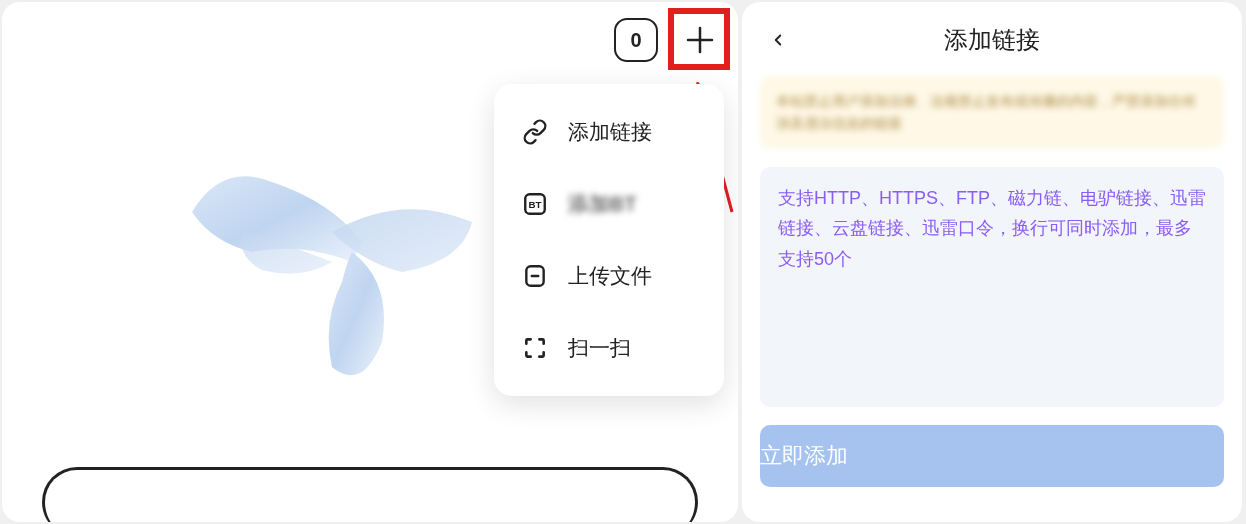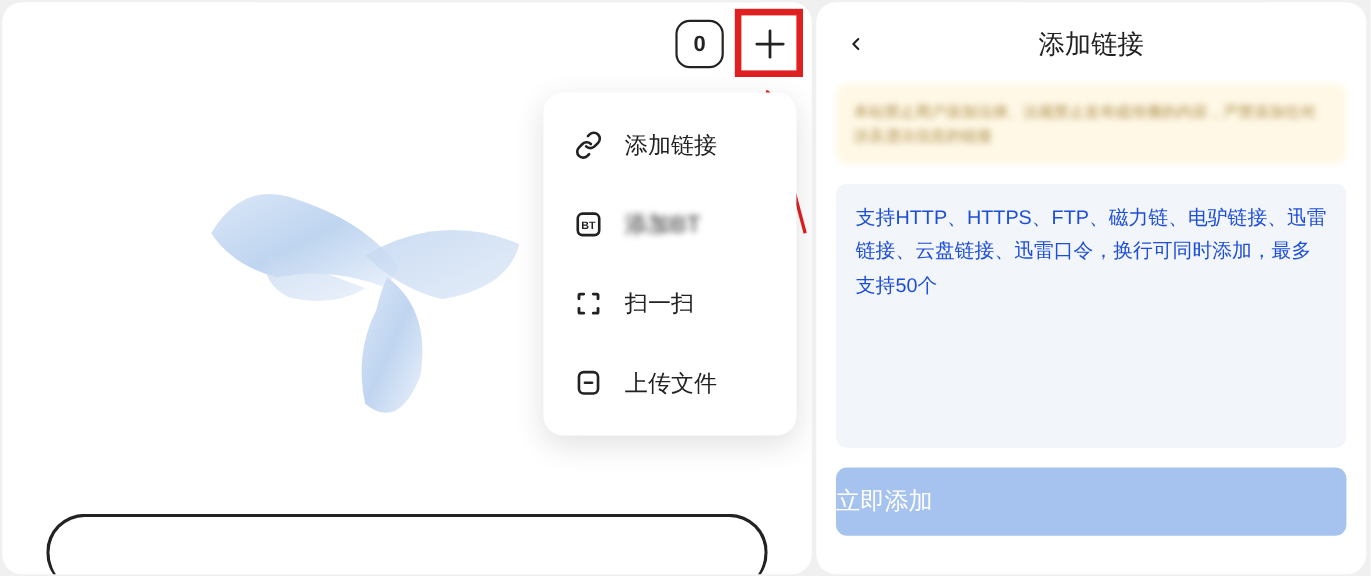--- a/index.html
+++ b/index.html
@@ -157,21 +157,21 @@
       font-size: 14px;
       line-height: 1.6;
     }
     .input-area {
       margin-top: 18px;
       background: #f2f5f9;
       border-radius: 10px;
       height: 240px;
       padding: 16px 18px;
       font-size: 18px;
-      color: #1d4ed8;
+      color: #8b5cf6;
       line-height: 1.7;
     }
     .add-btn {
       margin-top: 18px;
       background: #a6c3f0;
       border-radius: 10px;
       height: 62px;
       display: flex;
       align-items: center;
       justify-content: flex-start;
@@ -244,38 +244,38 @@
       <span class="ico">
         <svg width="26" height="26" viewBox="0 0 24 24" fill="none" stroke="#222" stroke-width="2.2">
           <rect x="3" y="3" width="18" height="18" rx="4"></rect>
           <text x="12" y="16" font-size="9" text-anchor="middle" fill="#222" font-weight="700" stroke="none">BT</text>
         </svg>
       </span>
       <span class="label-blur">添加BT</span>
     </div>
     <div class="dropdown-item">
       <span class="ico">
+        <svg width="26" height="26" viewBox="0 0 24 24" fill="none" stroke="#222" stroke-width="2.2" stroke-linecap="round">
+          <rect x="4" y="3" width="16" height="18" rx="4"></rect>
+          <line x1="9" y1="12" x2="15" y2="12"></line>
+        </svg>
+      </span>
+      <span>上传文件</span>
+    </div>
+    <div class="dropdown-item">
+      <span class="ico">
         <svg width="26" height="26" viewBox="0 0 24 24" fill="none" stroke="#222" stroke-width="2.4" stroke-linecap="round">
           <path d="M4 8 V5 a1 1 0 0 1 1-1 h3"></path>
           <path d="M20 8 V5 a1 1 0 0 0-1-1 h-3"></path>
           <path d="M4 16 v3 a1 1 0 0 0 1 1 h3"></path>
           <path d="M20 16 v3 a1 1 0 0 1-1 1 h-3"></path>
         </svg>
       </span>
       <span>扫一扫</span>
     </div>
-    <div class="dropdown-item">
-      <span class="ico">
-        <svg width="26" height="26" viewBox="0 0 24 24" fill="none" stroke="#222" stroke-width="2.2" stroke-linecap="round">
-          <rect x="4" y="3" width="16" height="18" rx="4"></rect>
-          <line x1="9" y1="12" x2="15" y2="12"></line>
-        </svg>
-      </span>
-      <span>上传文件</span>
-    </div>
   </div>
 
   <div class="bottom-arc"></div>
 </div>
 
 <div class="panel panel-right">
   <div class="header">
     <div class="back-btn">
       <svg width="18" height="18" viewBox="0 0 24 24" fill="none" stroke="#222" stroke-width="2.5" stroke-linecap="round" stroke-linejoin="round">
         <polyline points="15 18 9 12 15 6"></polyline>

